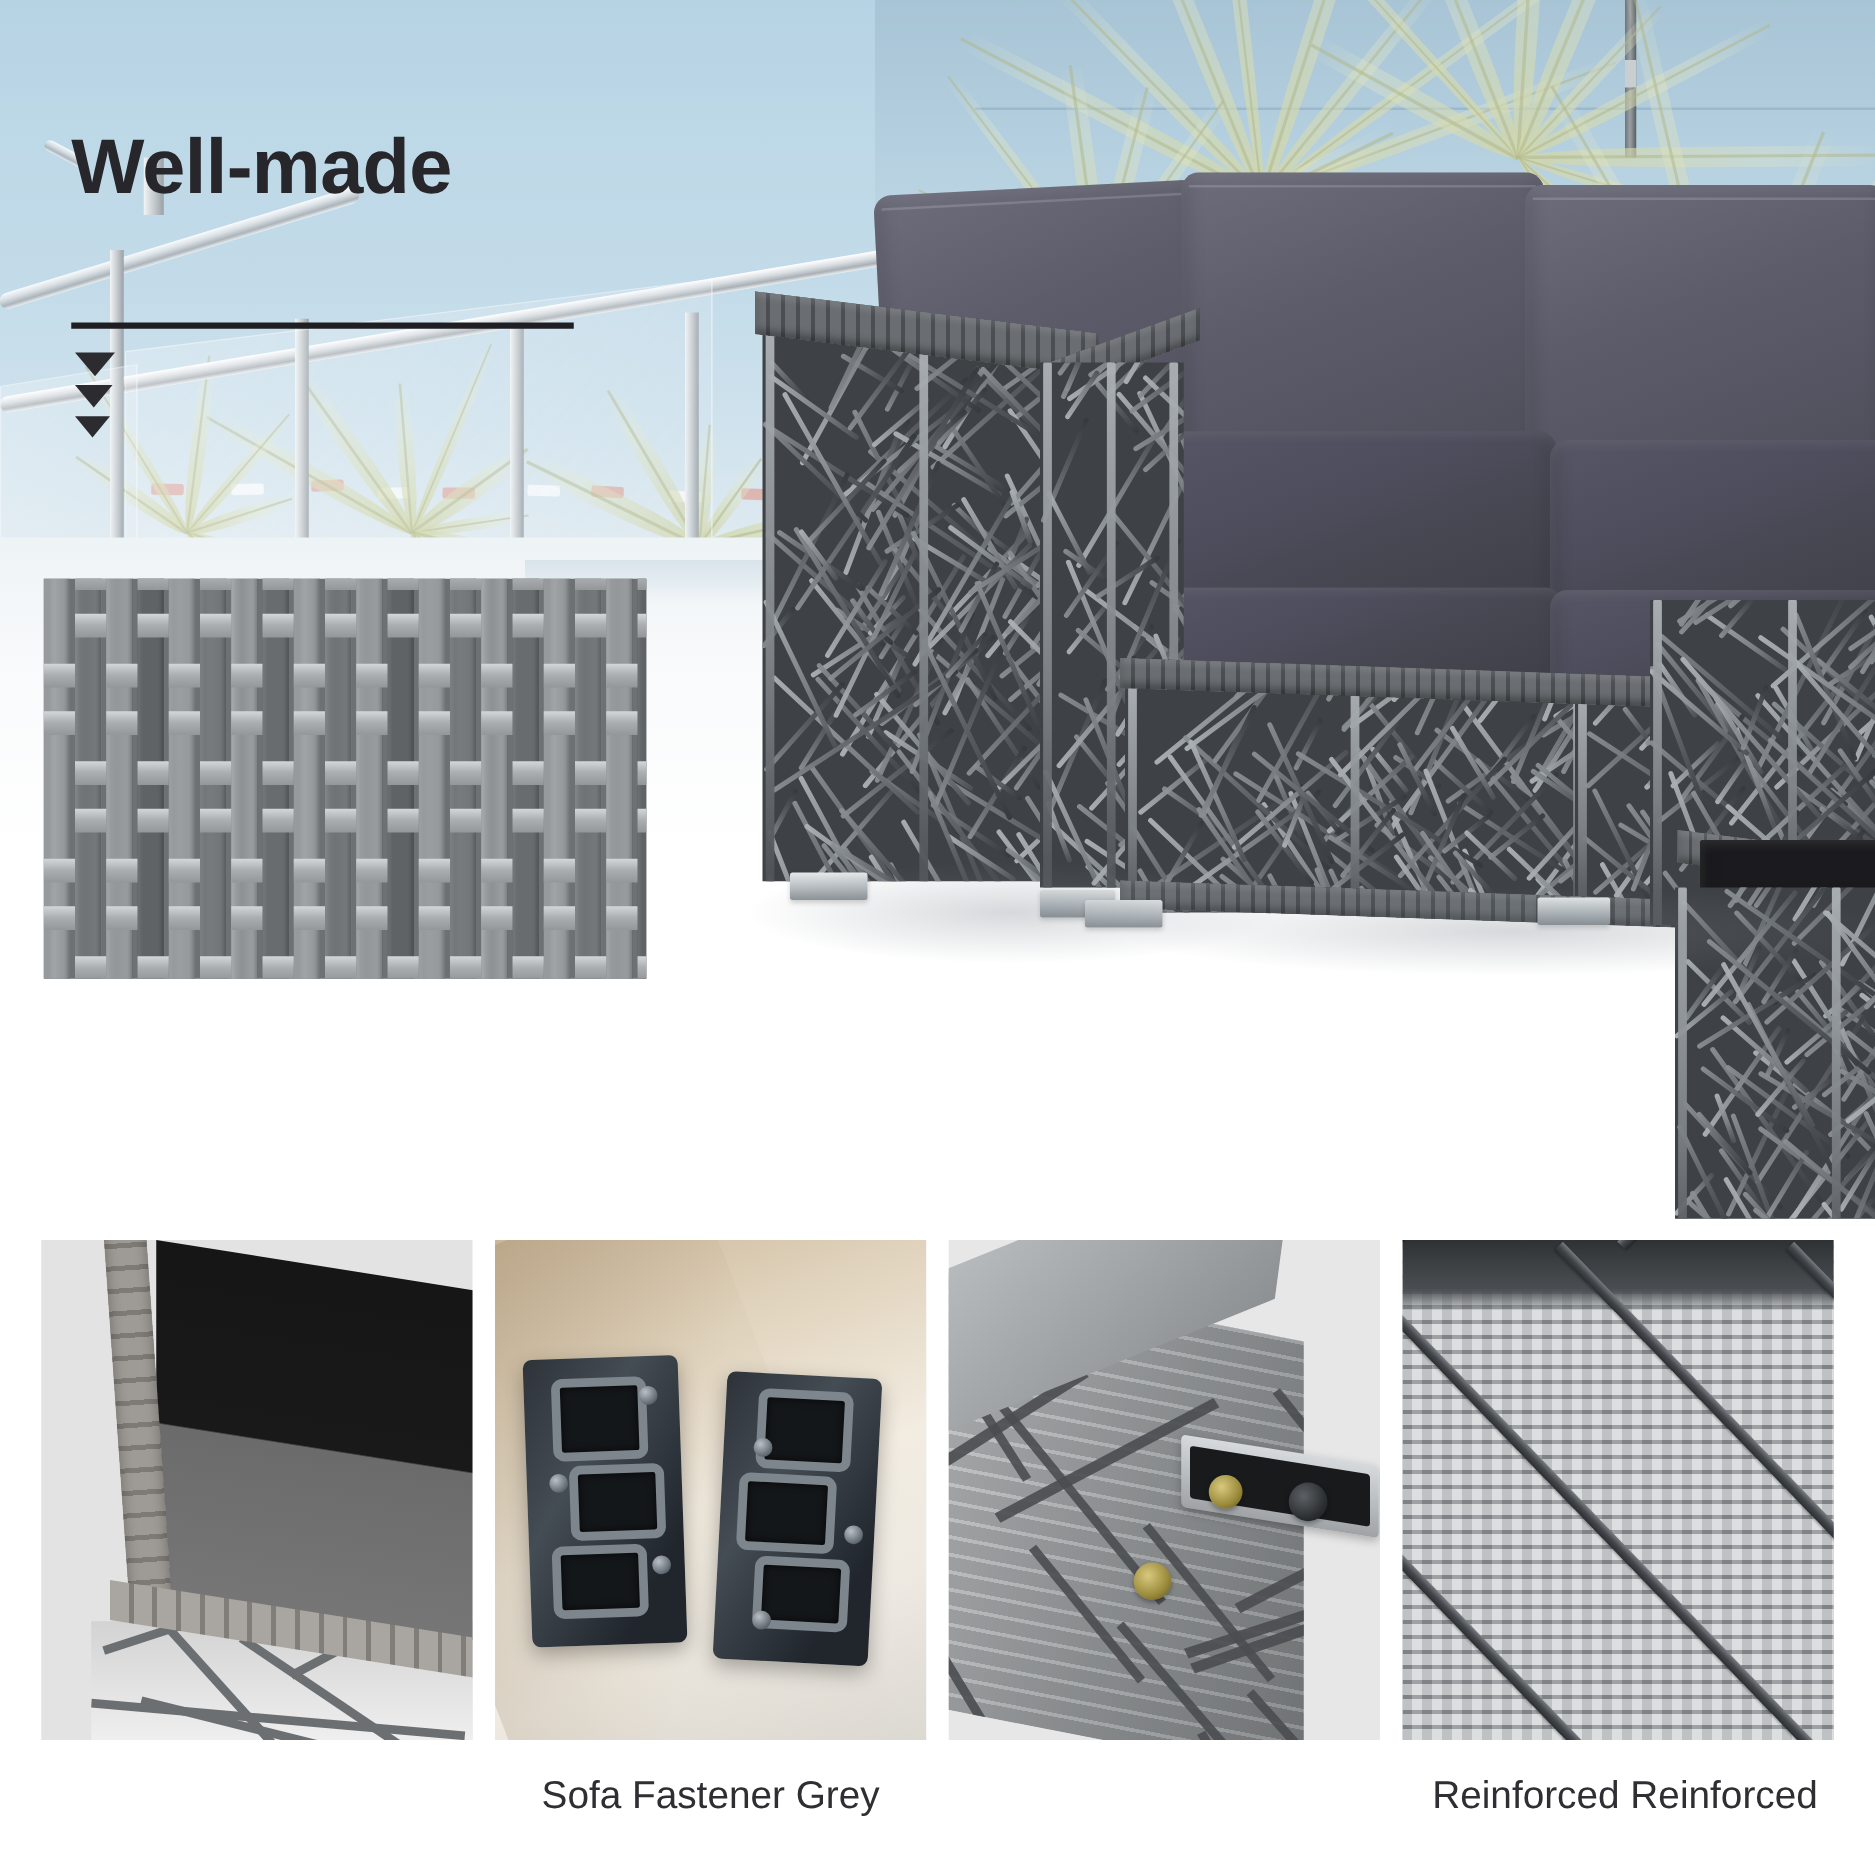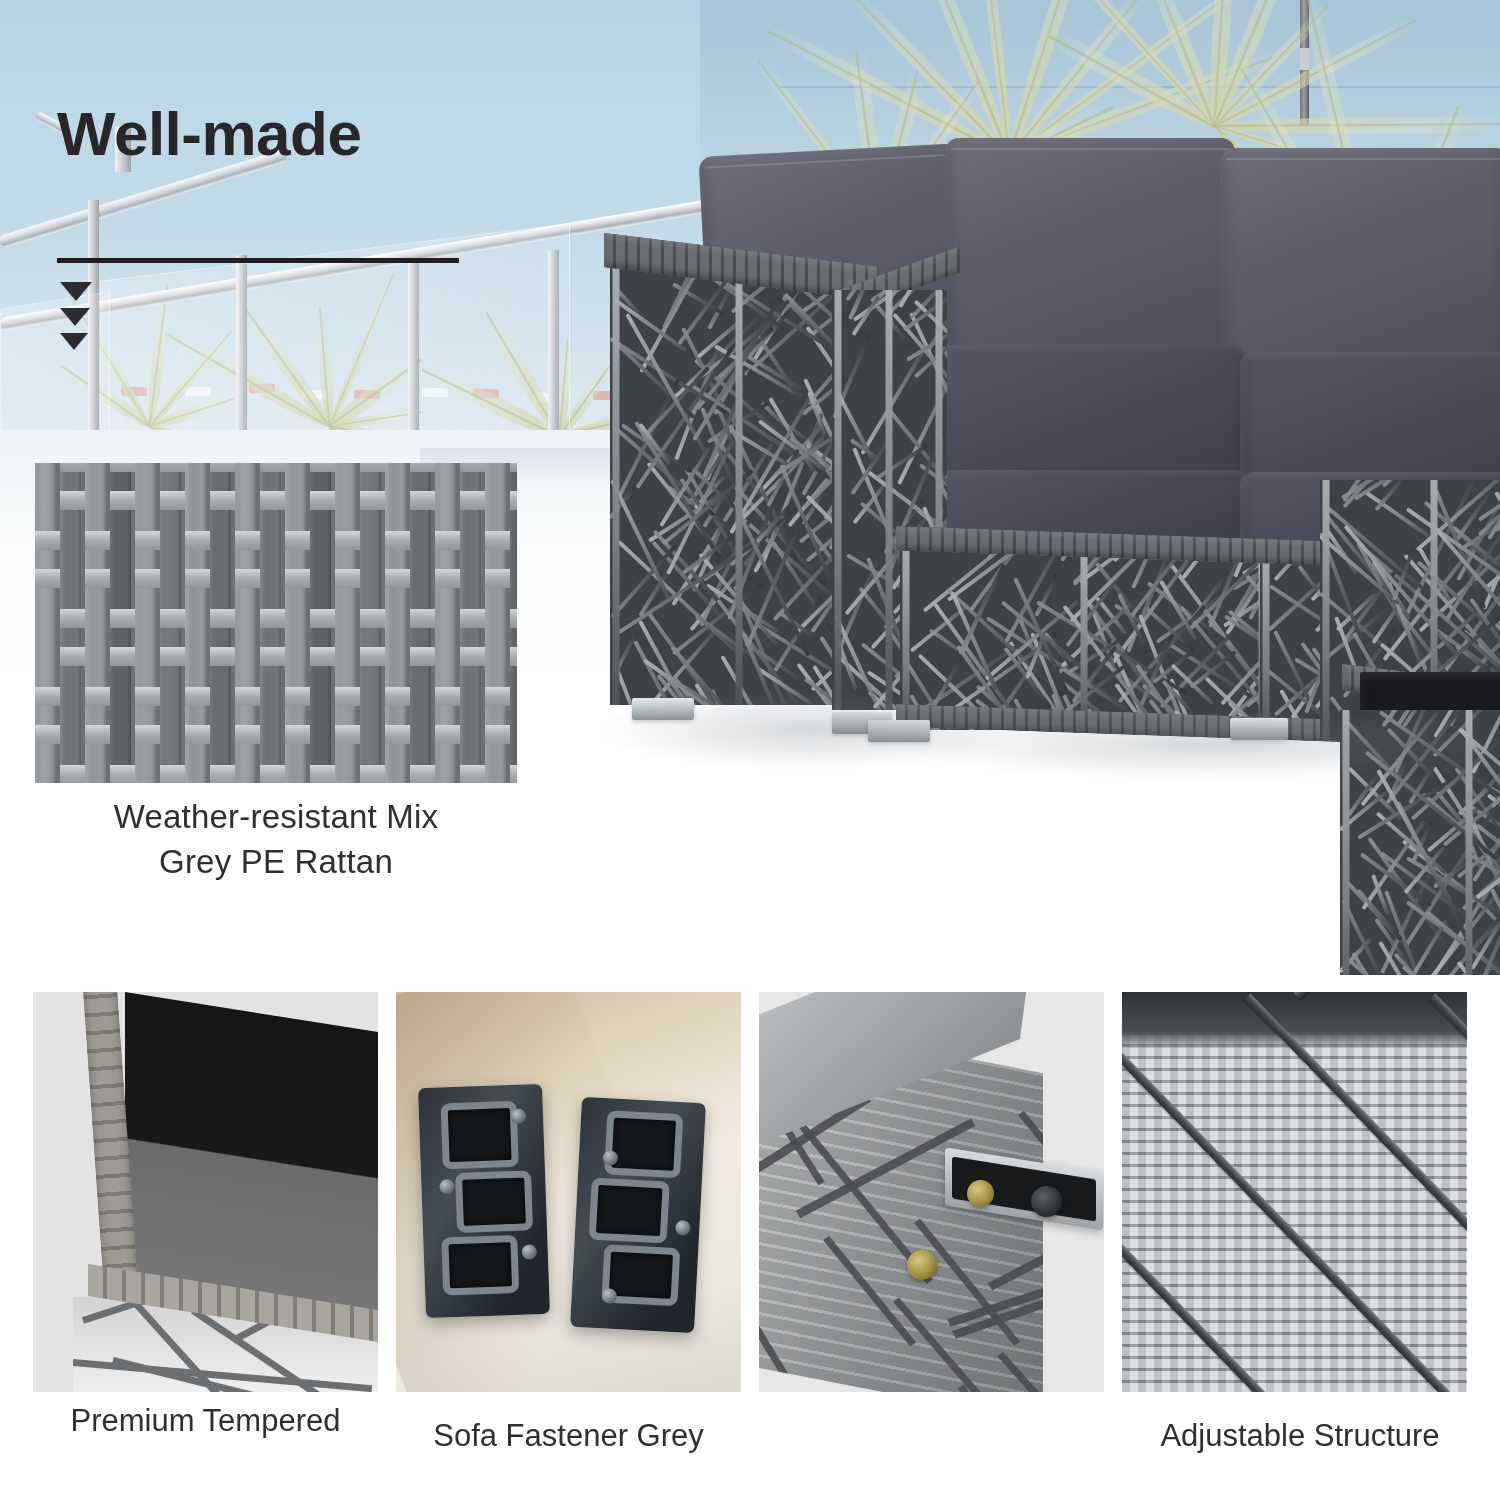--- a/index.html
+++ b/index.html
@@ -1246,24 +1246,20 @@
         <div class="xseg" style="left:100px;top:262px;"></div>
         <div class="xseg" style="left:150px;top:262px;"></div>
         <div class="xseg" style="left:200px;top:262px;"></div>
         <div class="xseg" style="left:250px;top:262px;"></div>
         <div class="xseg" style="left:300px;top:262px;"></div>
         <div class="xseg" style="left:350px;top:262px;"></div>
         <div class="xseg" style="left:400px;top:262px;"></div>
         <div class="xseg" style="left:450px;top:262px;"></div>
       </div>
   </div>
-  <div class="swatch-caption">
-    <div>Weather-resistant Mix</div>
-    <div>Grey PE Rattan</div>
-  </div>
 </div>
 
 <div class="panels">
 
   <div class="panel p1">
     <div class="tt-under">
         <div id="tt-bars">
           <div class="bar" style="left:10px;top:20px;width:230px;transform:rotate(-18deg);"></div>
           <div class="bar" style="left:40px;top:60px;width:200px;transform:rotate(14deg);"></div>
           <div class="bar" style="left:120px;top:10px;width:180px;transform:rotate(34deg);"></div>
@@ -1355,22 +1351,21 @@
         <div class="diag" style="left:-60px;top:0px;width:640px;transform:rotate(46deg);"></div>
         <div class="diag" style="left:125px;top:0px;width:640px;transform:rotate(46deg);"></div>
         <div class="diag" style="left:310px;top:0px;width:640px;transform:rotate(46deg);"></div>
         <div class="diag" style="left:-10px;top:0px;width:640px;transform:rotate(-46deg);"></div>
         <div class="diag" style="left:175px;top:0px;width:640px;transform:rotate(-46deg);"></div>
       </div>
   </div>
 </div>
 
 <div class="caption c1">
-  <div>Premium Tempered</div>
 </div>
 <div class="caption c2" style="top:1415px;">
   <div>Sofa Fastener Grey</div>
 </div>
 <div class="caption c3">
 </div>
 <div class="caption c4" style="top:1415px;">
-  <div>Adjustable Structure</div>
+  <div>Reinforced Reinforced</div>
 </div>
 
 </body></html>

